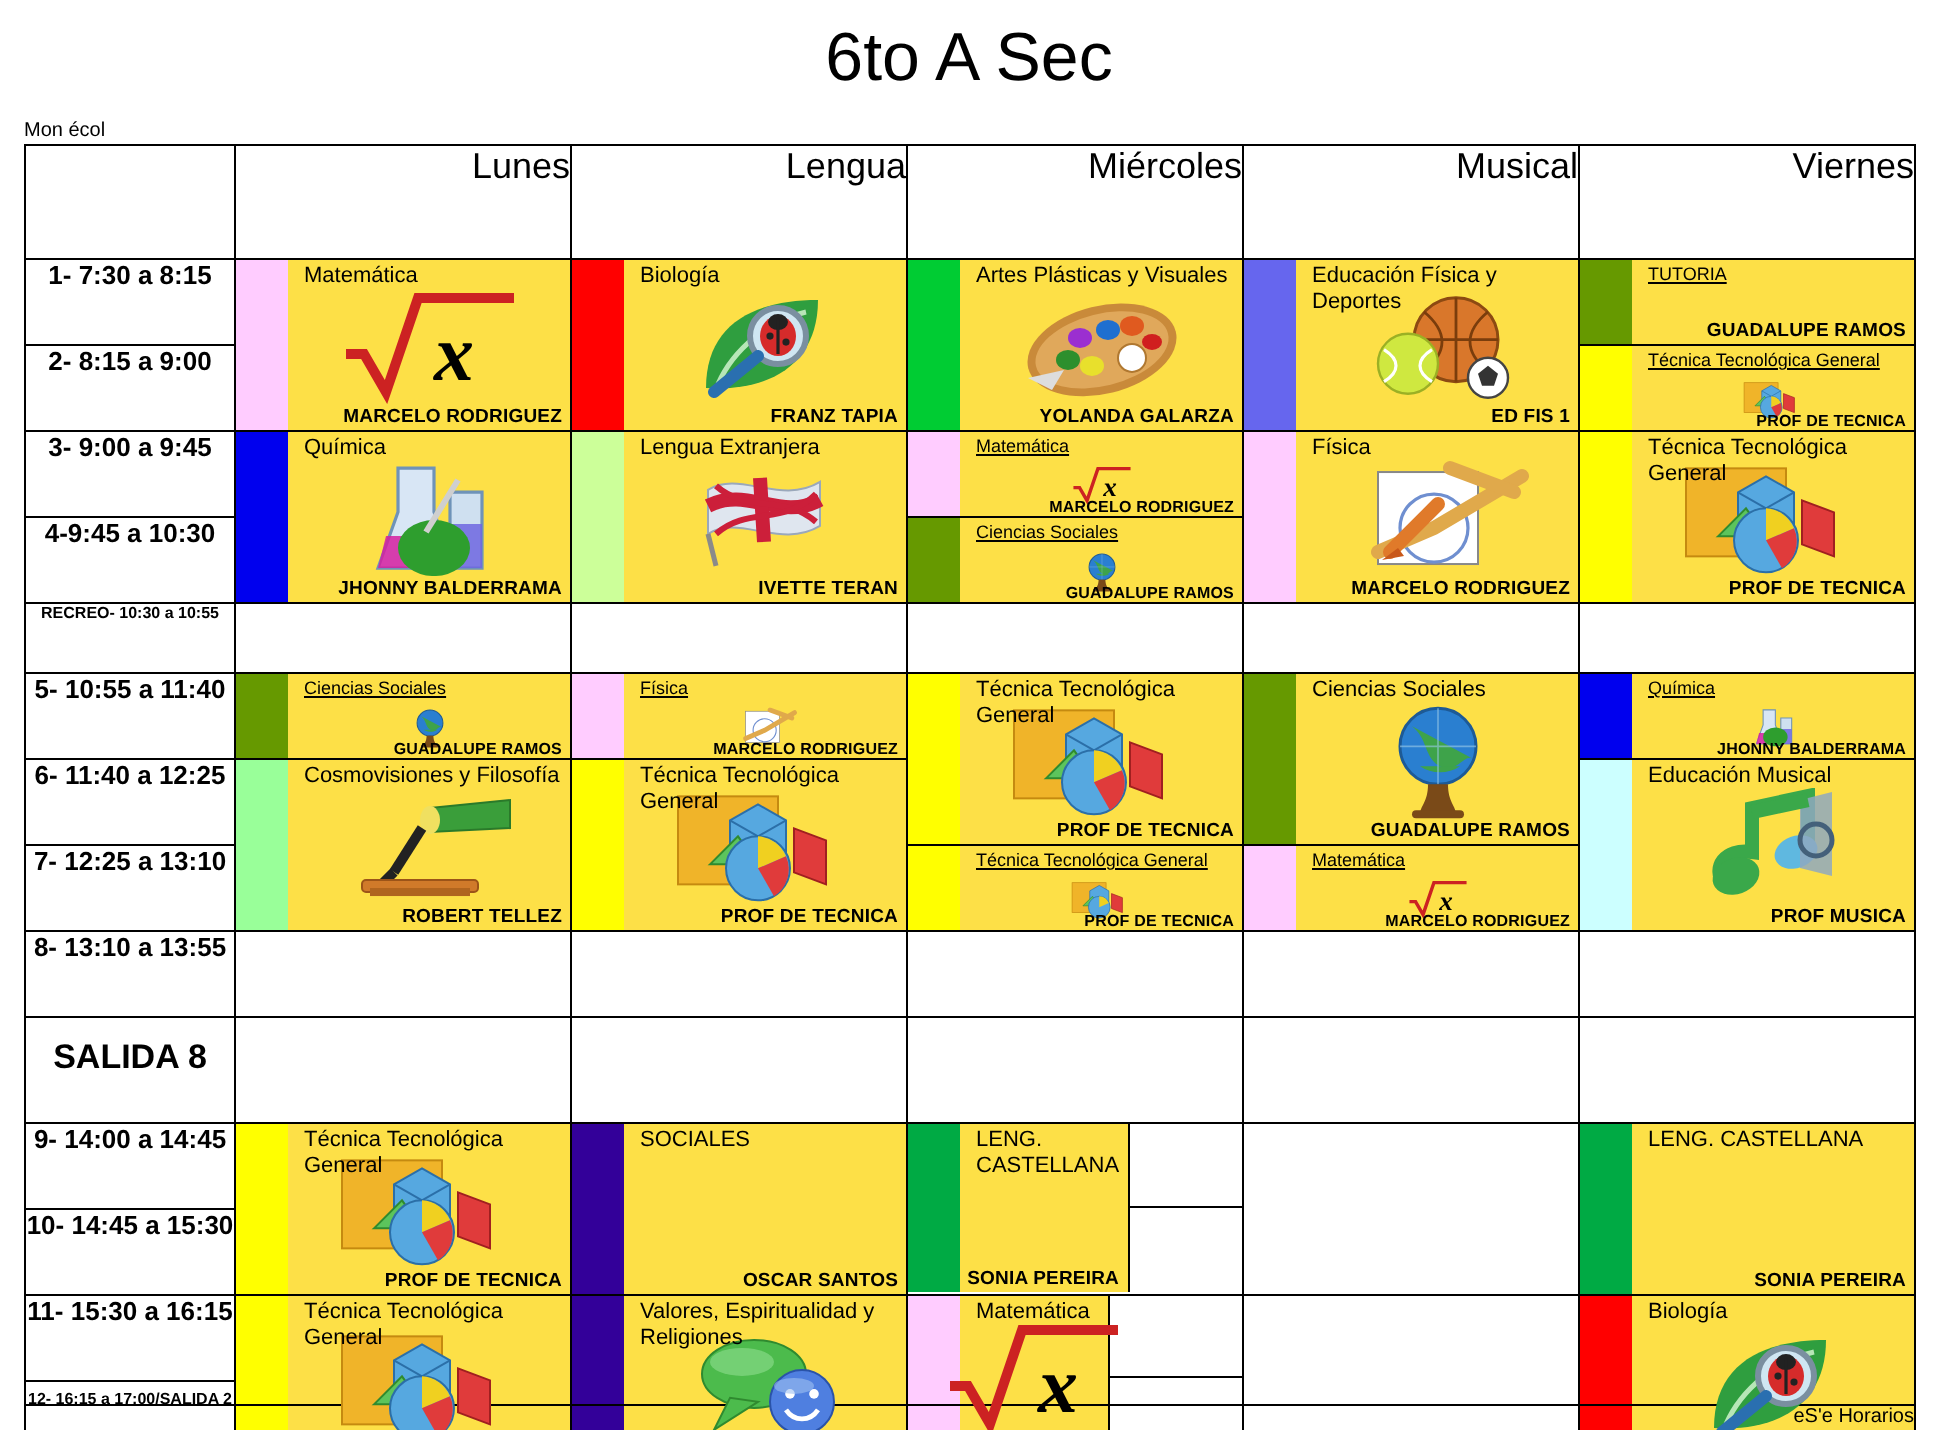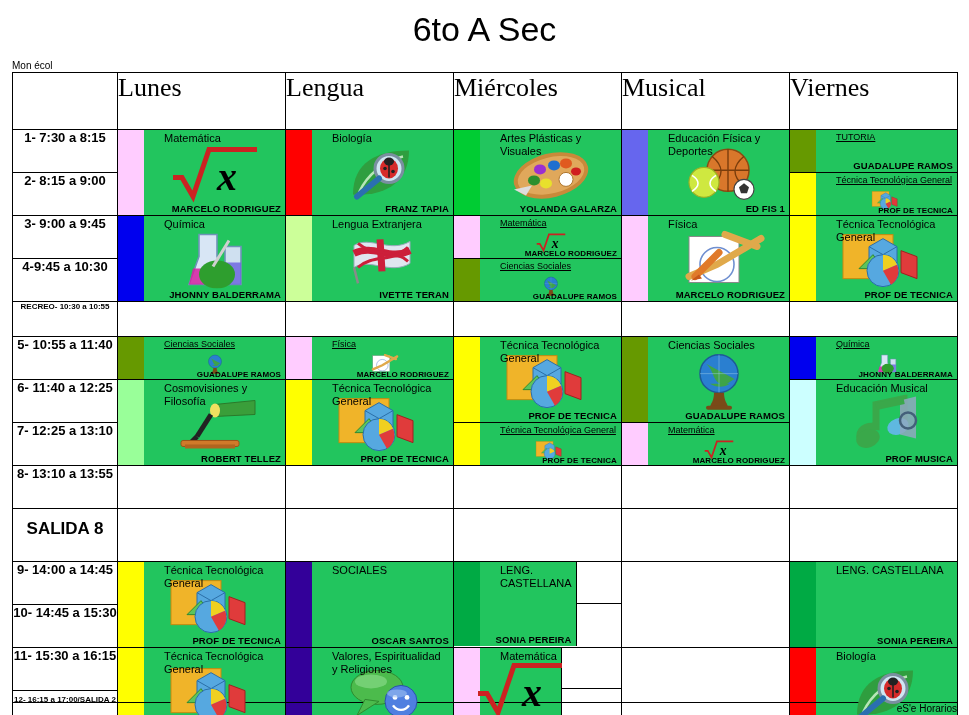--- a/index.html
+++ b/index.html
@@ -25,22 +25,22 @@
     padding:0;margin:0;vertical-align:top;
     overflow:hidden;
   }
 
   
   col.c-time{width:105px;}
   col.c-day{width:168px;}
 
   
   .dayhead{
-    height:56px;text-align:left;vertical-align:middle;
-    font-size:26px;font-weight:400;font-family:Liberation Serif, serif;
+    height:56px;text-align:right;vertical-align:middle;
+    font-size:18px;font-weight:400;
   }
   .timehead{height:56px;}
 
   
   .timecell{
     height:42px;
     font-size:13px;font-weight:bold;
     text-align:center;vertical-align:top;
     padding-top:3px;
     white-space:nowrap;
@@ -51,22 +51,22 @@
 
   
   .subj{position:relative;padding:0;}
   .subj .inner{
     position:relative;
     height:100%;
     display:flex;
   }
   .swatch{flex:0 0 26px;}
   .body{
-    position:relative;flex:1 1 auto;background:#22c55e;
-    padding:2px 4px 0 20px;
+    position:relative;flex:1 1 auto;background:#fde047;
+    padding:2px 4px 0 8px;
   }
   .sname{
     font-size:11px;line-height:12.5px;
     position:relative;z-index:2;
     max-width:100%;
   }
   .sname.sm{font-size:9px;line-height:10px;text-decoration:underline;}
   .tname{
     position:absolute;right:4px;bottom:1px;
     font-size:9.5px;font-weight:bold;letter-spacing:0.1px;

